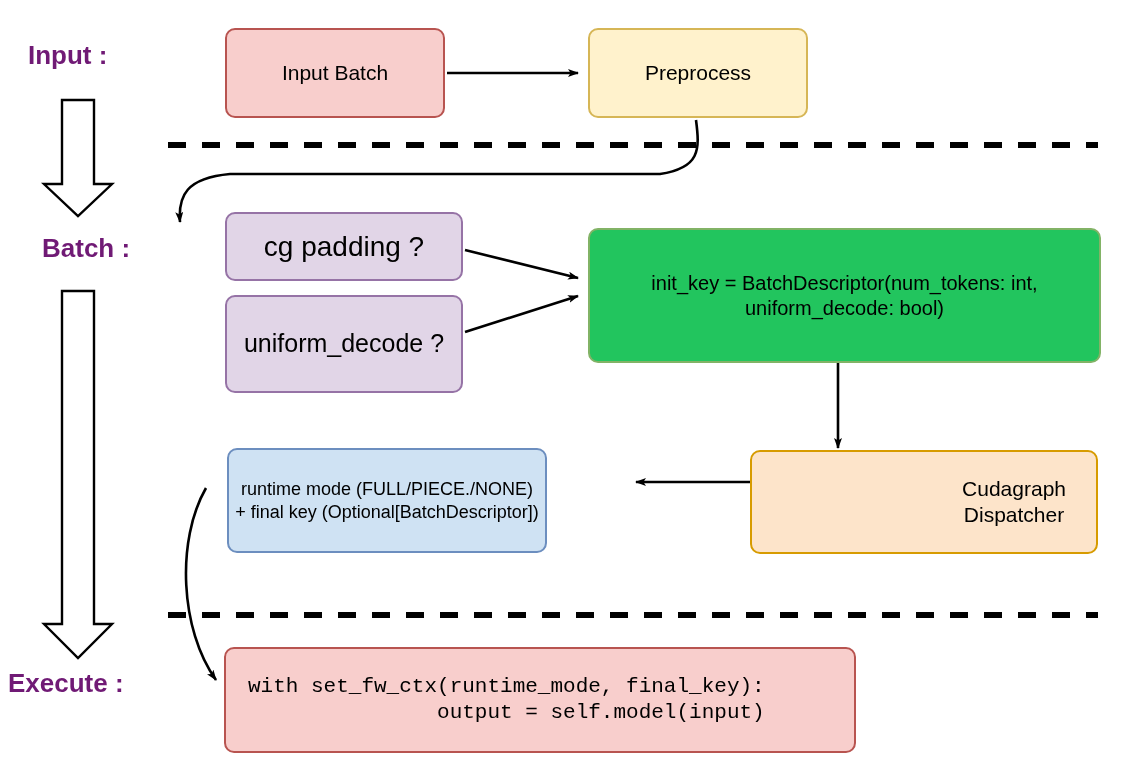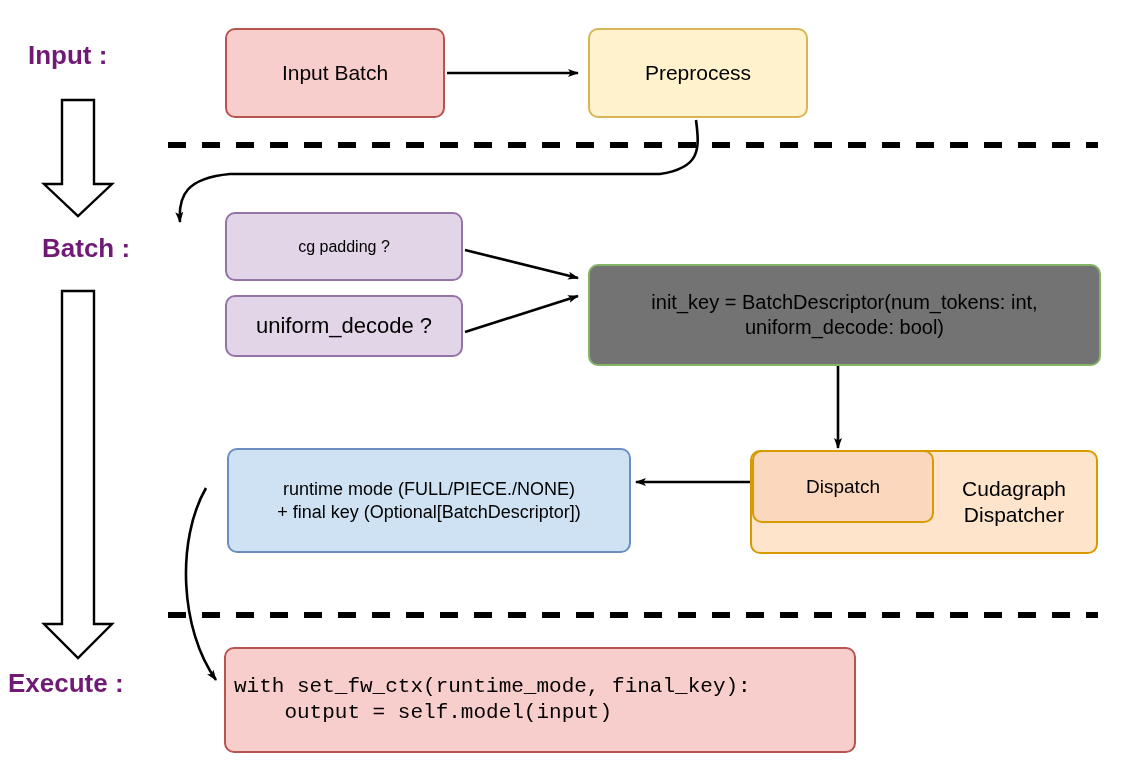--- a/index.html
+++ b/index.html
@@ -101,31 +101,30 @@
   </svg>
 
   <div class="stage-label" style="left:28px; top:40px; font-size:26px;">Input :</div>
   <div class="stage-label" style="left:42px; top:233px; font-size:26px;">Batch :</div>
   <div class="stage-label" style="left:8px; top:668px; font-size:26px;text-align:right;">Execute :</div>
 
   <div class="node" style="left:225px; top:28px; width:220px; height:90px; background:#f8cecc; border-color:#b85450; font-size:21px;">Input Batch</div>
 
   <div class="node" style="left:588px; top:28px; width:220px; height:90px; background:#fff2cc; border-color:#d6b656; font-size:21px;">Preprocess</div>
 
-  <div class="node" style="left:225px; top:212px; width:238px; height:69px; background:#e1d5e7; border-color:#9673a6; font-size:16px;">cg padding ?</div>
+  <div class="node" style="left:225px; top:212px; width:238px; height:69px; background:#e1d5e7; border-color:#9673a6; font-size:28px;">cg padding ?</div>
 
-  <div class="node" style="left:225px; top:295px; width:238px; height:62px; background:#e1d5e7; border-color:#9673a6; font-size:22px;">uniform_decode ?</div>
+  <div class="node" style="left:225px; top:295px; width:238px; height:98px; background:#e1d5e7; border-color:#9673a6; font-size:25px;">uniform_decode ?</div>
 
-  <div class="node" style="left:588px; top:228px; width:513px; height:102px; background:#737373; border-color:#82b366; font-size:20px; white-space:pre-line; padding:0 10px;margin-top:36px;">init_key = BatchDescriptor(num_tokens: int,
+  <div class="node" style="left:588px; top:228px; width:513px; height:135px; background:#22c55e; border-color:#82b366; font-size:20px; white-space:pre-line; padding:0 10px;">init_key = BatchDescriptor(num_tokens: int,
 uniform_decode: bool)</div>
 
   <div class="node" style="left:750px; top:450px; width:348px; height:104px; background:#fde4ca; border-color:#d79b00; font-size:21px; white-space:pre-line; justify-content:flex-end; padding-right:30px;">Cudagraph
 Dispatcher</div>
 
-  <div class="node" style="left:752px; top:450px; width:182px; height:73px; background:#fad7bd; border-color:#d79b00; font-size:19px;">Dispatch</div>
 
-  <div class="node" style="left:227px; top:448px; width:404px; height:105px; background:#cfe2f3; border-color:#6c8ebf; font-size:18px; white-space:pre-line;">runtime mode (FULL/PIECE./NONE)
+  <div class="node" style="left:227px; top:448px; width:320px; height:105px; background:#cfe2f3; border-color:#6c8ebf; font-size:18px; white-space:pre-line;">runtime mode (FULL/PIECE./NONE)
 + final key (Optional[BatchDescriptor])</div>
 
-  <div class="node mono" style="left:224px; top:647px; width:632px; height:106px; background:#f8cecc; border-color:#b85450; font-size:21px; padding-left:8px;">with set_fw_ctx(runtime_mode, final_key):
+  <div class="node mono" style="left:224px; top:647px; width:632px; height:106px; background:#f8cecc; border-color:#b85450; font-size:21px; padding-left:22px;text-align:right;">with set_fw_ctx(runtime_mode, final_key):
     output = self.model(input)</div>
 
 </div>
 
 </body></html>

